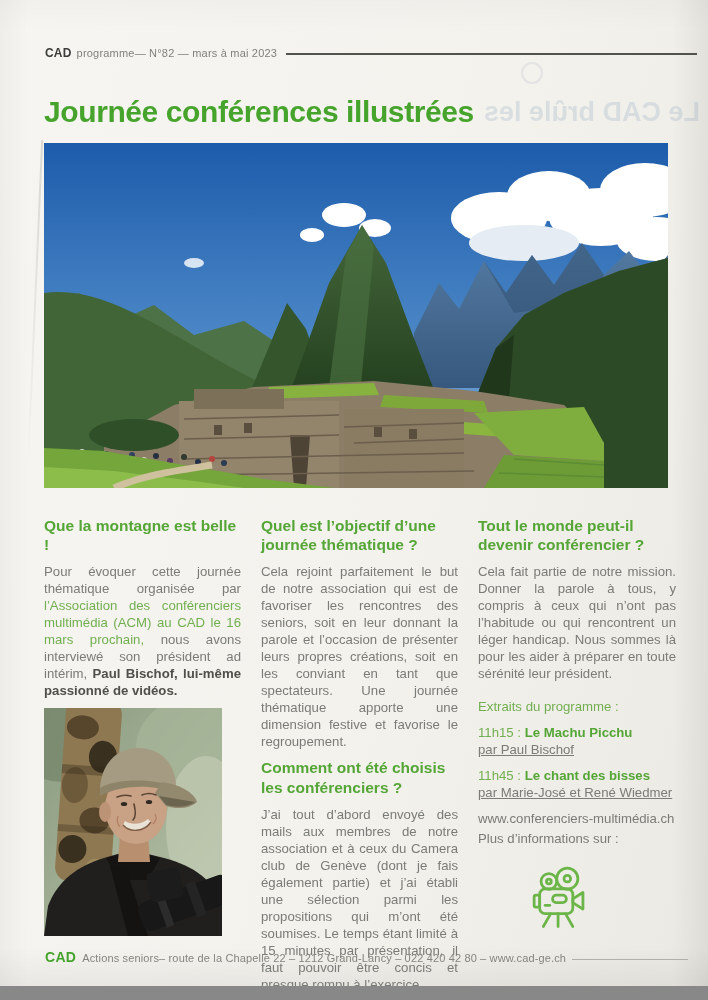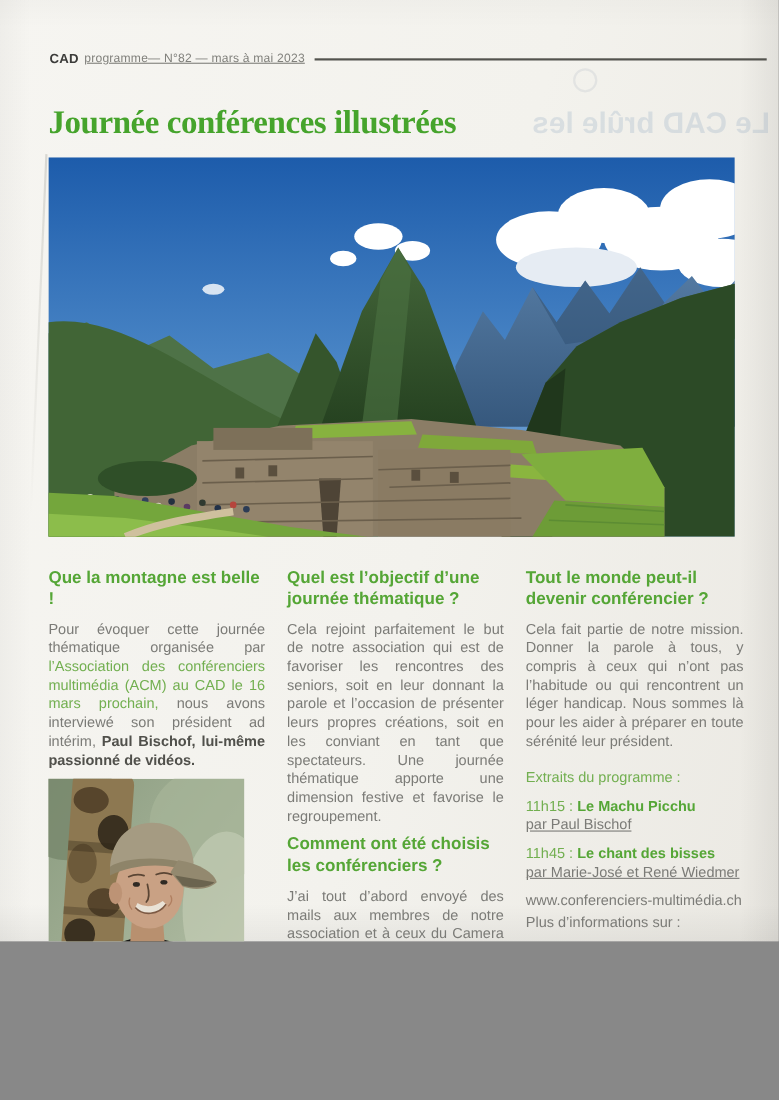--- a/index.html
+++ b/index.html
@@ -1,34 +1,34 @@
 <!DOCTYPE html>
 <html><head>
 <meta charset="utf-8">
 <style>
   * { margin:0; padding:0; box-sizing:border-box; }
   html,body { background:#888; }
   .page {
-    position:relative; width:708px; height:856px; margin:0 auto;
+    position:relative; width:708px; height:986px; margin:0 auto;
     background:linear-gradient(105deg,#f6f5f1 0%,#f3f2ed 55%,#ebe9e3 100%);
     font-family:"Liberation Sans", sans-serif; overflow:hidden;
   }
   .edge-shade{position:absolute;inset:0;pointer-events:none;
     background:linear-gradient(to right,rgba(0,0,0,0.03),transparent 4%,transparent 95%,rgba(0,0,0,0.06)),
                linear-gradient(to bottom,rgba(0,0,0,0.02),transparent 3%,transparent 96%,rgba(0,0,0,0.05));}
   .crease{position:absolute;left:34px;top:140px;width:2px;height:330px;
     background:linear-gradient(rgba(110,110,100,0.22),rgba(110,110,100,0));transform:rotate(2.5deg);}
   
   .header{position:absolute;left:45px;top:46px;right:11px;display:flex;align-items:center;}
   .header .brand{font-size:12px;font-weight:bold;color:#3c3c3a;letter-spacing:.2px;}
-  .header .info{font-size:11px;color:#81817c;margin-left:5px;letter-spacing:.2px;text-decoration:underline;}
+  .header .info{font-size:11px;color:#81817c;margin-left:5px;letter-spacing:.2px;}
   .header .rule{flex:1;border-top:2px solid #53534e;margin-left:9px;margin-top:1px;}
   
   .title{position:absolute;left:44px;top:95px;font-size:30px;font-weight:bold;
-    color:#46a42c;letter-spacing:-0.4px;z-index:2;font-family:Liberation Serif, serif;}
+    color:#46a42c;letter-spacing:-0.4px;z-index:2;}
   .ghost{position:absolute;right:8px;top:97px;width:420px;z-index:1;
     transform:scaleX(-1);color:#7f9cba;opacity:.22;font-size:27px;font-weight:bold;white-space:nowrap;}
   .ghost-circle{position:absolute;right:165px;top:62px;width:22px;height:22px;border:2px solid #9aa8b5;
     border-radius:50%;opacity:.18;z-index:1;}
   
   .hero{position:absolute;left:44px;top:143px;width:624px;height:345px;z-index:2;}
   .hero svg{display:block;}
   
   .cols{position:absolute;left:44px;top:511px;width:624px;display:grid;
     grid-template-columns:197px 197px 198px;column-gap:20px;}

